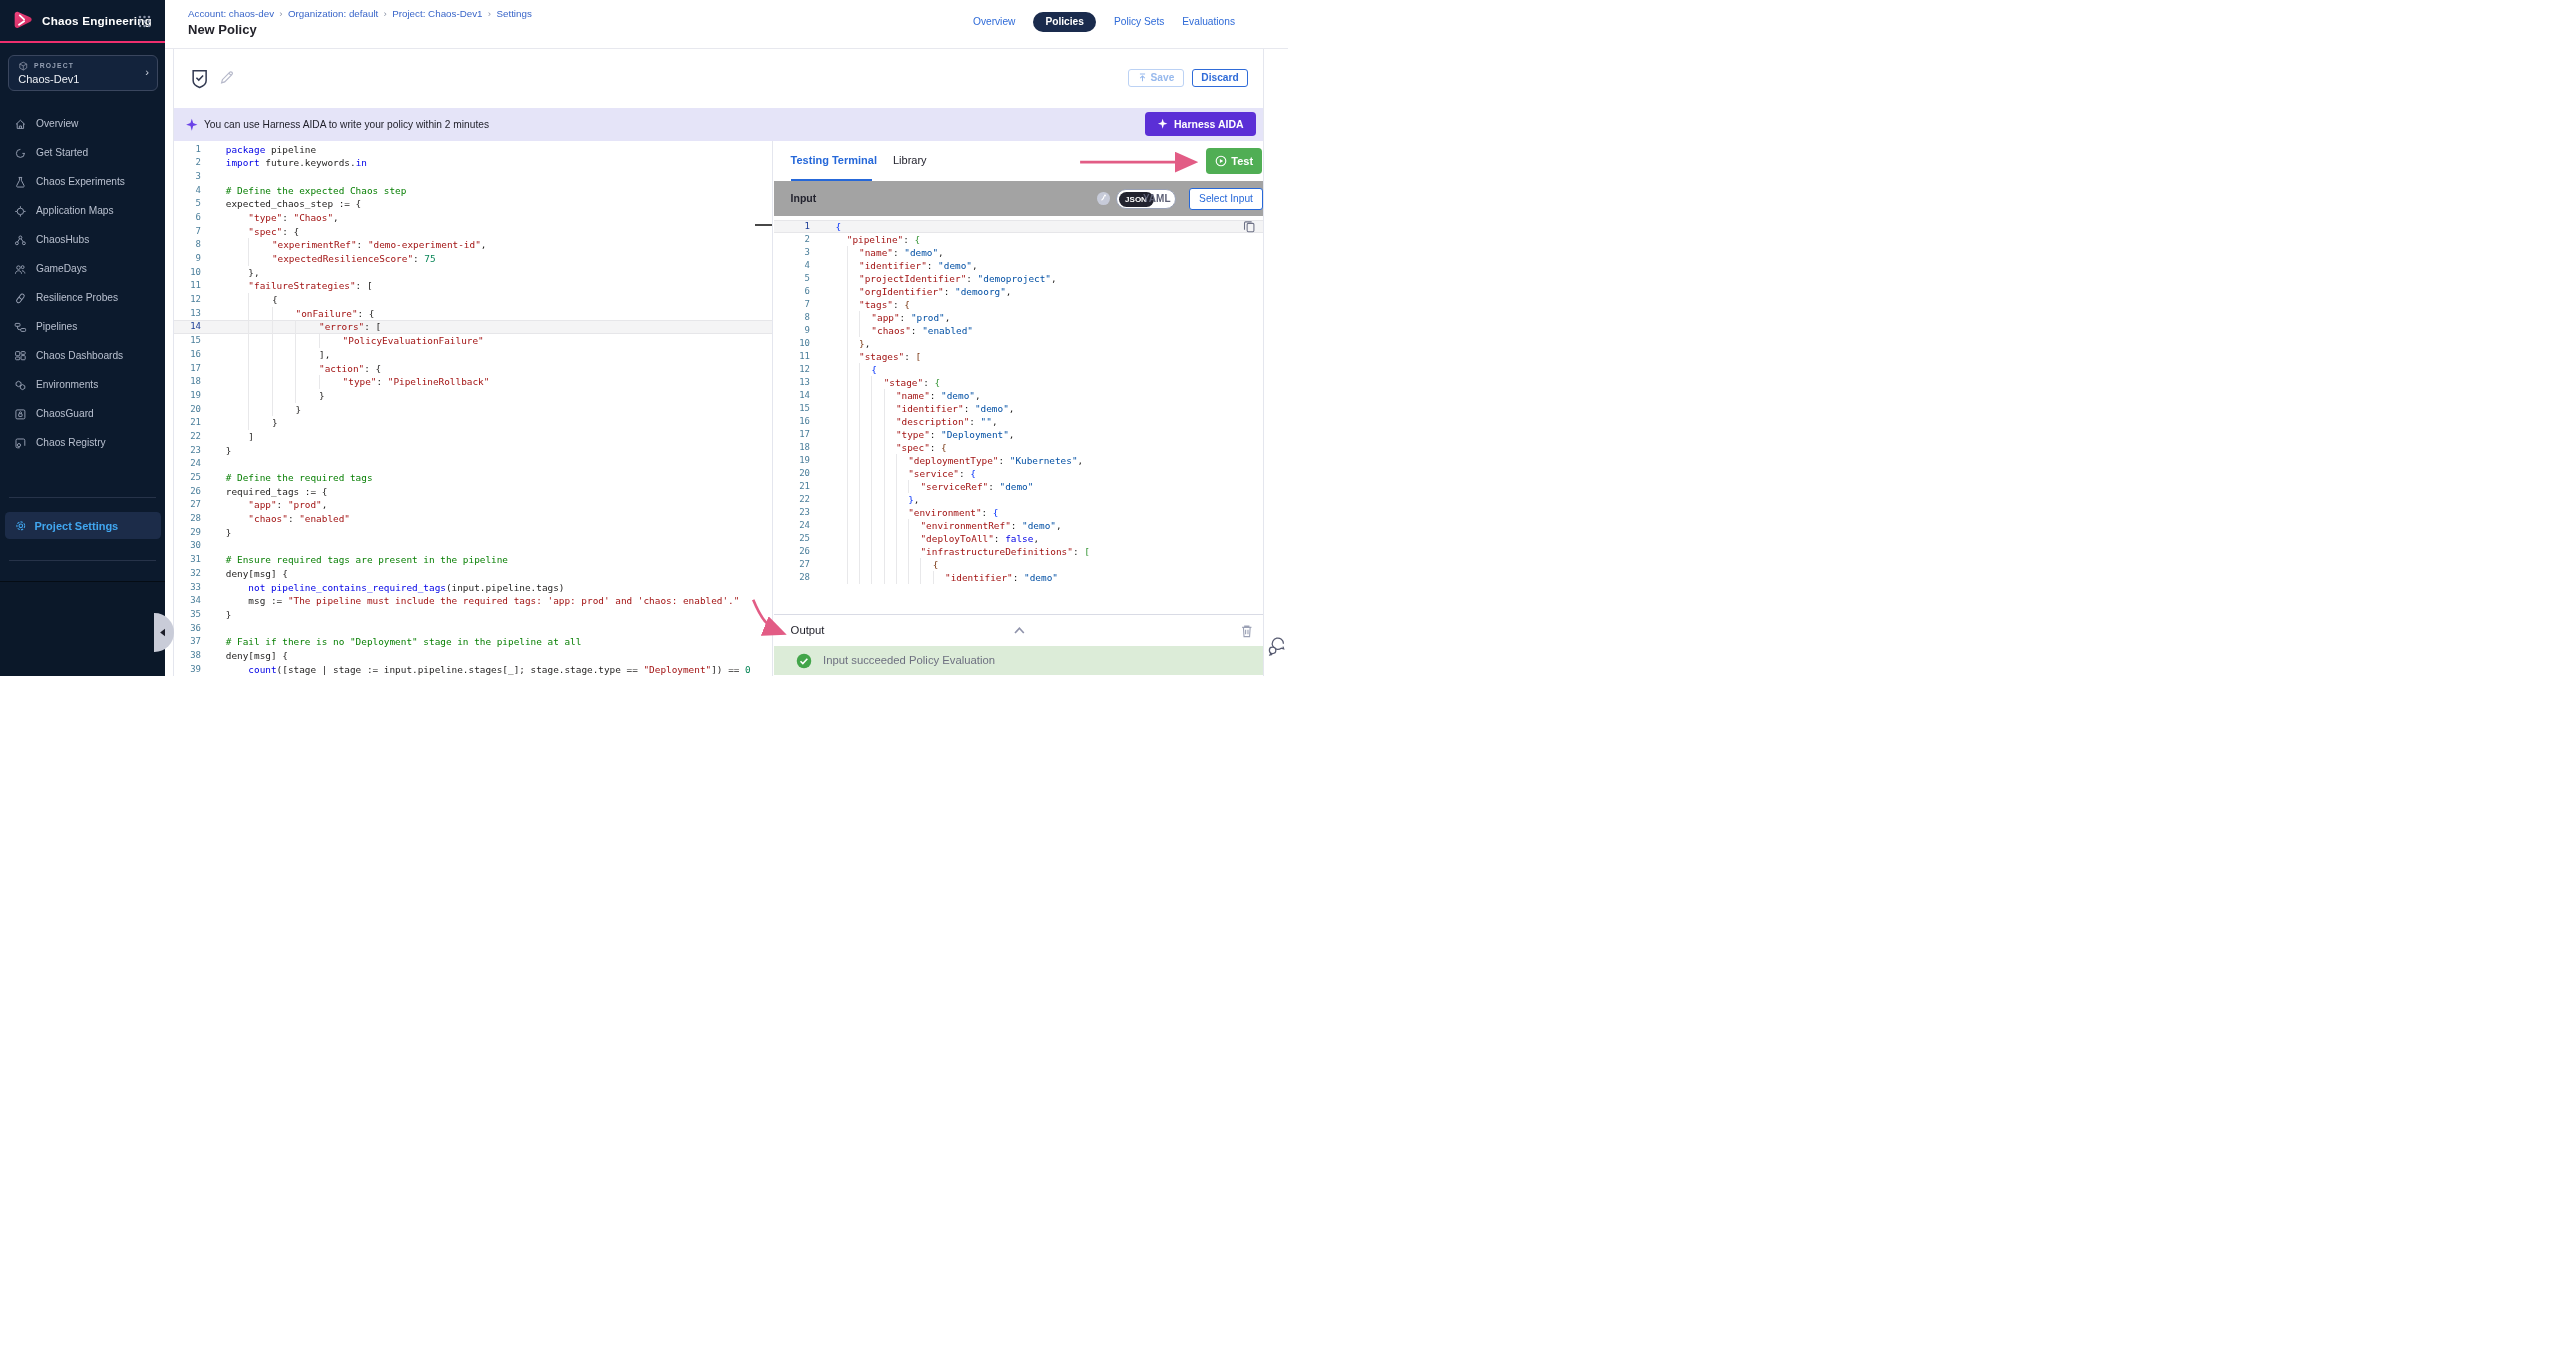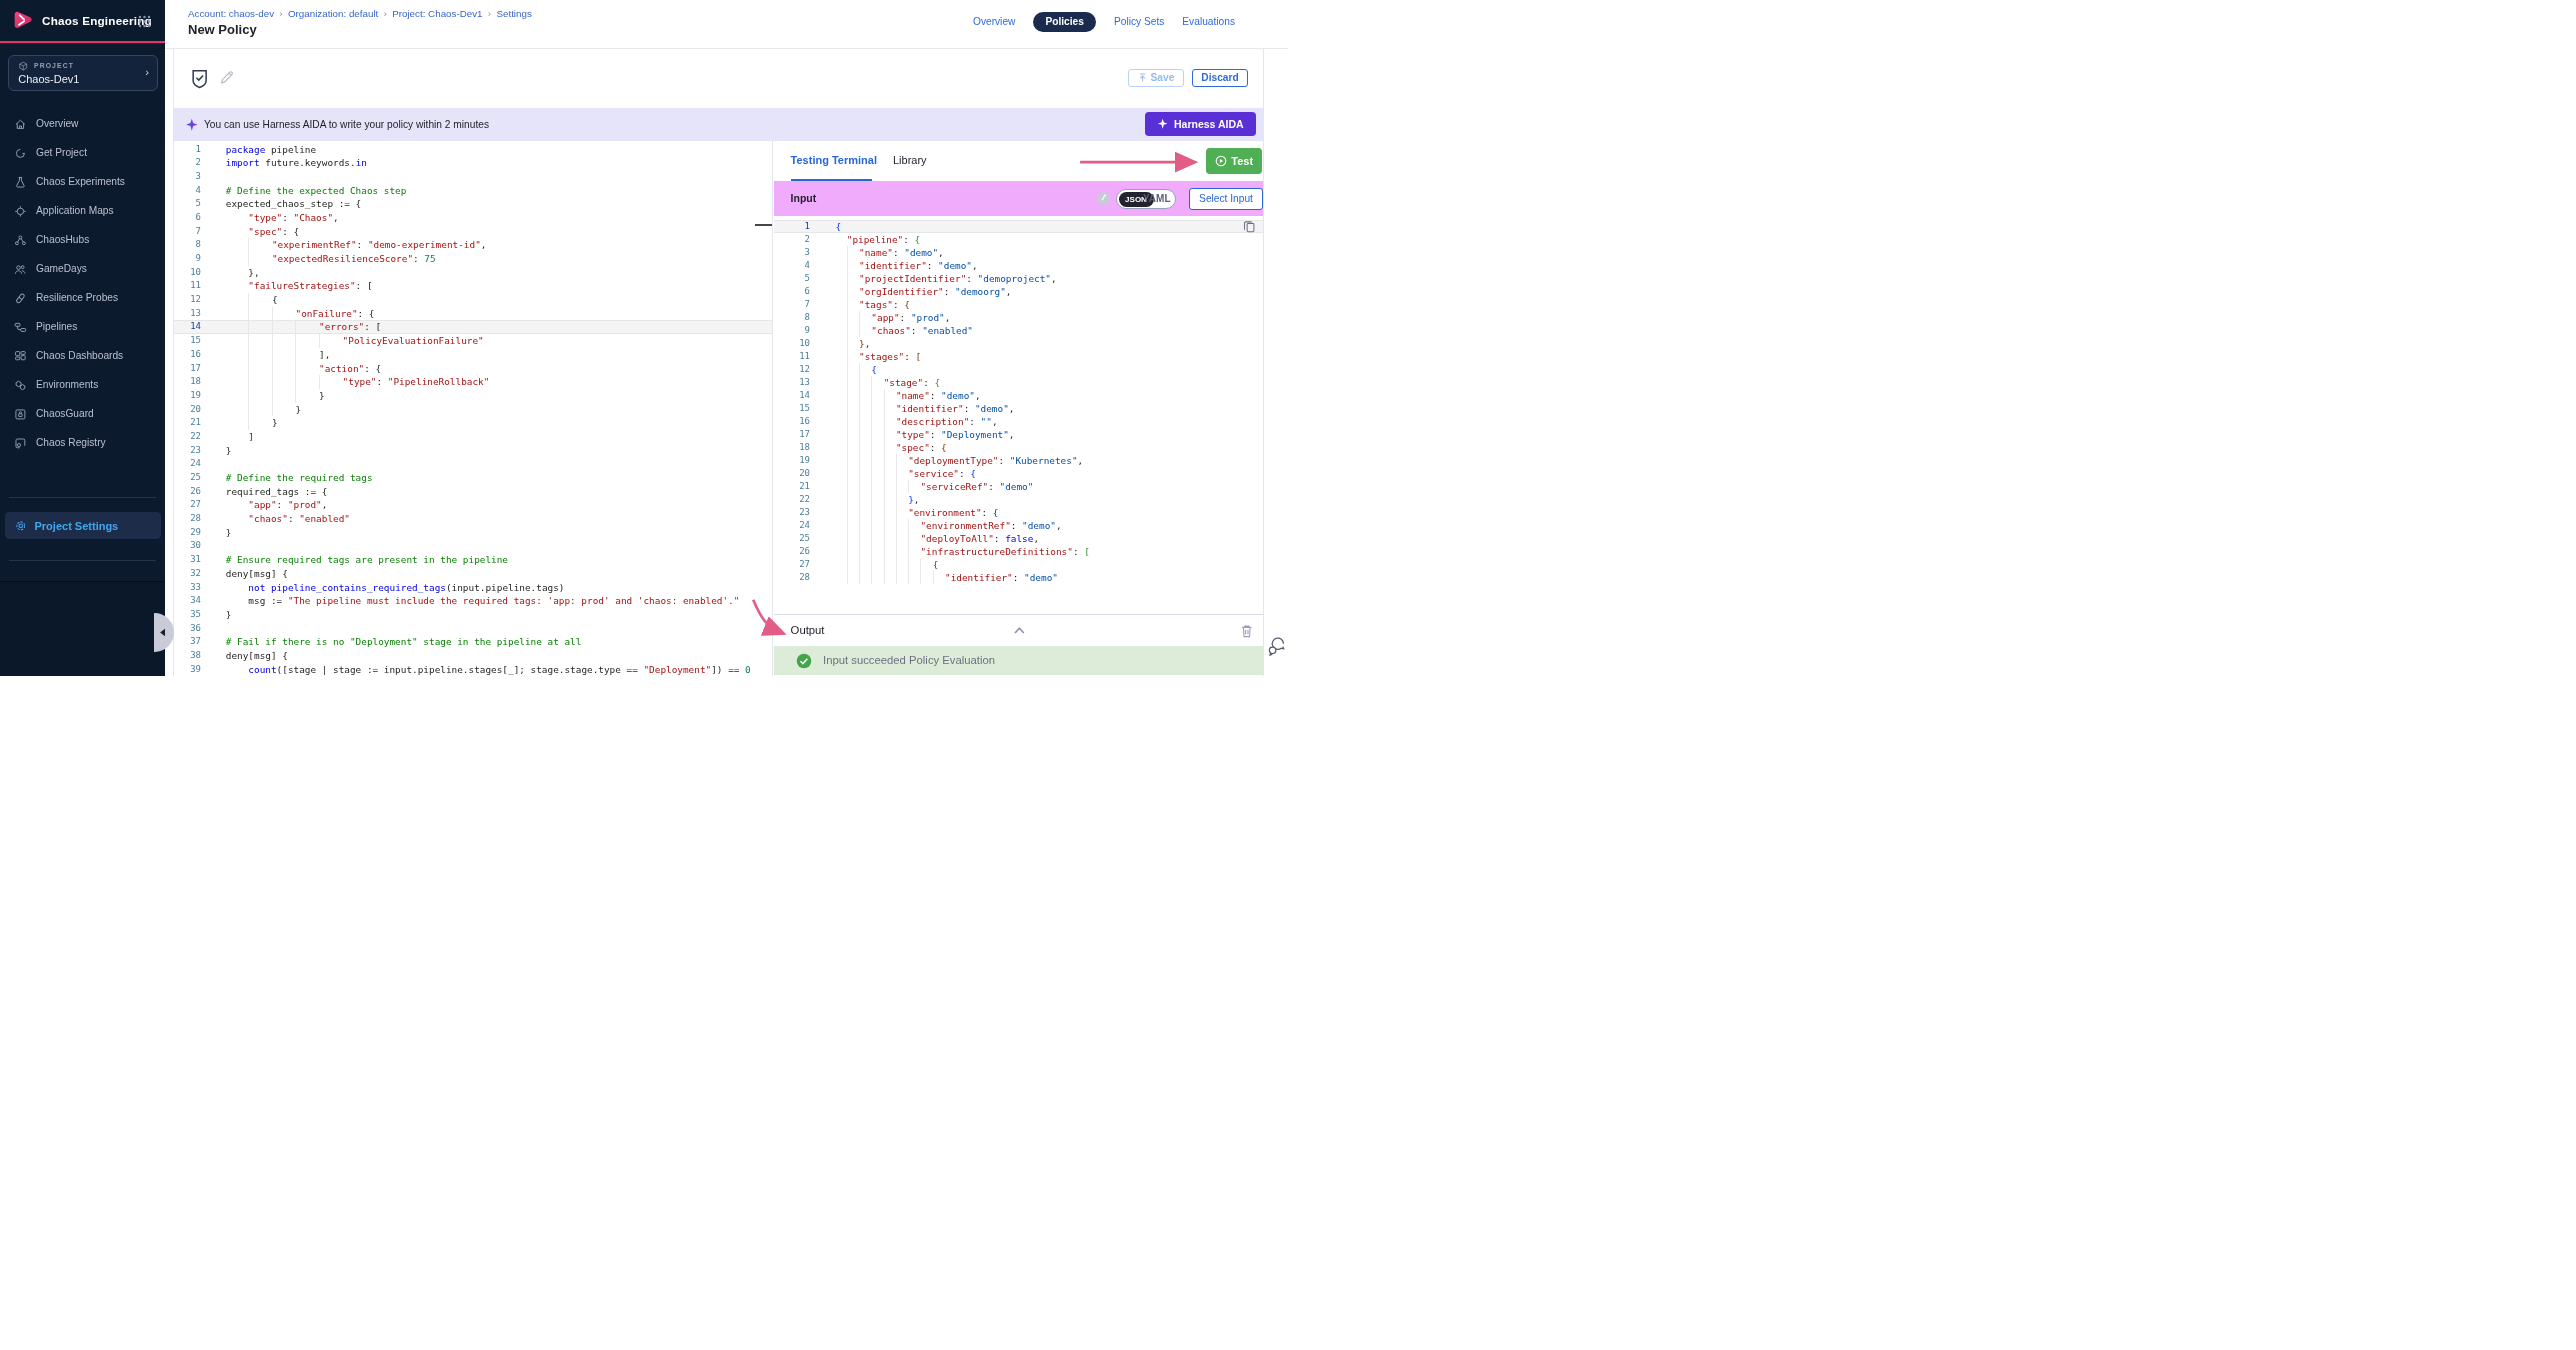--- a/index.html
+++ b/index.html
@@ -77,21 +77,21 @@
   .tk-b1{color:#0431fa}.tk-b2{color:#319331}.tk-b3{color:#7b3814}
   .ruler-dash{position:absolute;left:755px;top:224px;width:16.6px;height:2.3px;background:#474747;z-index:6}
   
   .tabs-row{position:absolute;left:774px;top:141px;width:490px;height:40px;background:#fff;border-bottom:0.8px solid #eceef3}
   .tab{position:absolute;top:12.8px;font-size:11px;cursor:pointer}
   .tab-active{left:16.6px;color:#2668d9;font-weight:bold}
   .tab-underline{position:absolute;left:16.6px;top:38px;width:81px;height:2.3px;background:#2668d9}
   .tab-plain{left:119px;color:#23232e}
   .btn-test{position:absolute;left:1206px;top:148px;width:56px;height:25.6px;background:#50ae54;border-radius:3.8px;color:#fff;
       font-size:11px;font-weight:bold;display:flex;align-items:center;justify-content:center;gap:4.5px;cursor:pointer}
-  .input-bar{position:absolute;left:774px;top:181px;width:490px;height:36px;background:#f0abfc}
+  .input-bar{position:absolute;left:774px;top:181px;width:490px;height:36px;background:#a3a3a3}
   .input-bar .lbl{position:absolute;left:16.6px;top:11.3px;font-size:10.5px;font-weight:600;color:#23232e}
   .prettify{position:absolute;left:1097px;top:192px;width:12.8px;height:12.8px;border-radius:50%;background:#c7cbd9}
   .toggle{position:absolute;left:1116px;top:189px;width:60px;height:19.6px;background:#fff;border:0.8px solid #99a1b6;border-radius:10.5px;box-sizing:border-box}
   .tg-json{position:absolute;left:1.5px;top:1.5px;width:35px;height:15px;background:#22232f;border-radius:8.3px;color:#fff;
       font-size:8px;font-weight:bold;text-align:center;line-height:15px}
   .tg-yaml{position:absolute;right:4.5px;top:3px;color:#5d6075;font-size:10px;font-weight:bold}
   .btn-select{left:1189px;top:188px;width:74px;height:22px;border:1.1px solid #2668d9;color:#2668d9;font-size:10.2px;
       font-weight:500;line-height:19.6px}
   .copy-icon{position:absolute;left:1243px;top:220px;width:12.8px;height:12.8px;z-index:7;cursor:pointer}
   .output-bar{position:absolute;left:774px;top:614px;width:490px;height:32px;background:#fff;border-top:0.8px solid #d9dbe5}
@@ -150,21 +150,21 @@
       <svg class="icn" viewBox="0 0 16 16">
           <path d="M2.5 8 8 2.8 13.5 8 M4 6.8V13h8V6.8 M6.7 13v-3h2.6v3" fill="none" stroke="#97a0b3" stroke-width="1.2"></path>
         </svg>
       <span class="lbl">Overview</span>
     </div>
     <div class="sb-item">
       <svg class="icn" viewBox="0 0 16 16">
           <circle cx="8" cy="8" r="5" fill="none" stroke="#97a0b3" stroke-width="1.2" stroke-dasharray="23 8"></circle>
           <path d="M13.5 8h-3" stroke="#97a0b3" stroke-width="1.2"></path>
         </svg>
-      <span class="lbl">Get Project</span>
+      <span class="lbl">Get Started</span>
     </div>
     <div class="sb-item">
       <svg class="icn" viewBox="0 0 16 16">
           <path d="M5.8 1.8h4.4 M6.8 1.8v3.6L3.4 12a1.2 1.2 0 0 0 1.1 1.8h7a1.2 1.2 0 0 0 1.1-1.8L9.2 5.4V1.8" fill="none" stroke="#97a0b3" stroke-width="1.2"></path>
         </svg>
       <span class="lbl">Chaos Experiments</span>
     </div>
     <div class="sb-item">
       <svg class="icn" viewBox="0 0 16 16">
           <circle cx="8" cy="8" r="4" fill="none" stroke="#97a0b3" stroke-width="1.2"></circle>

